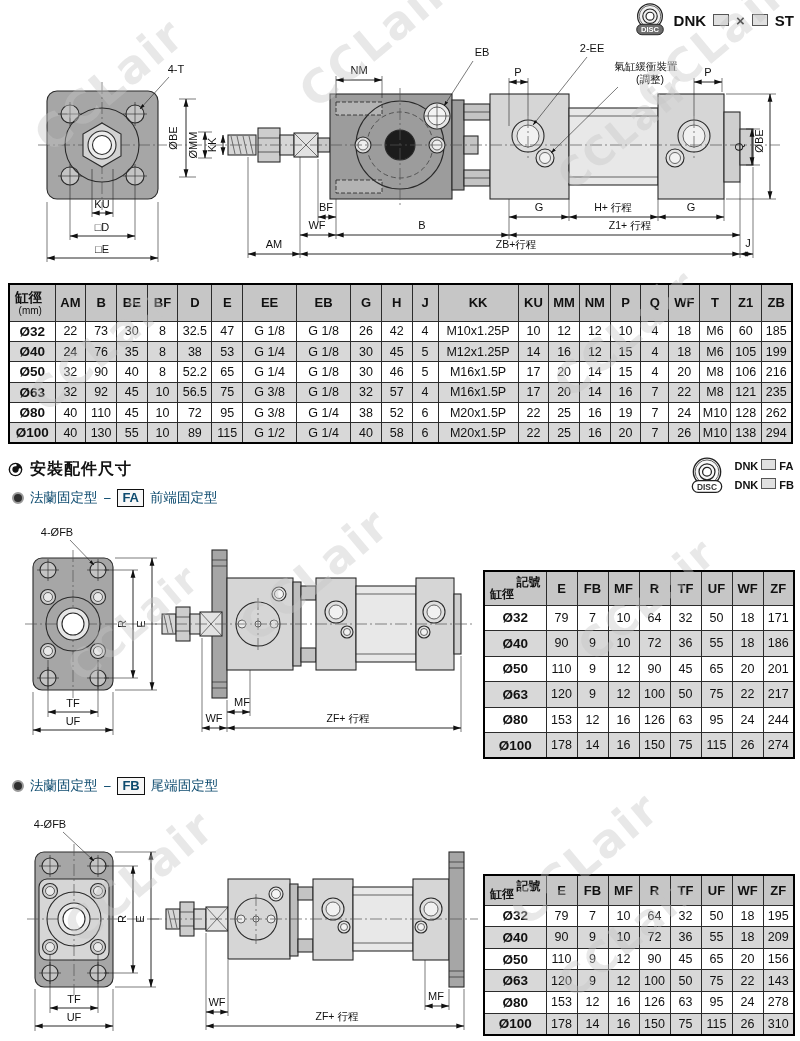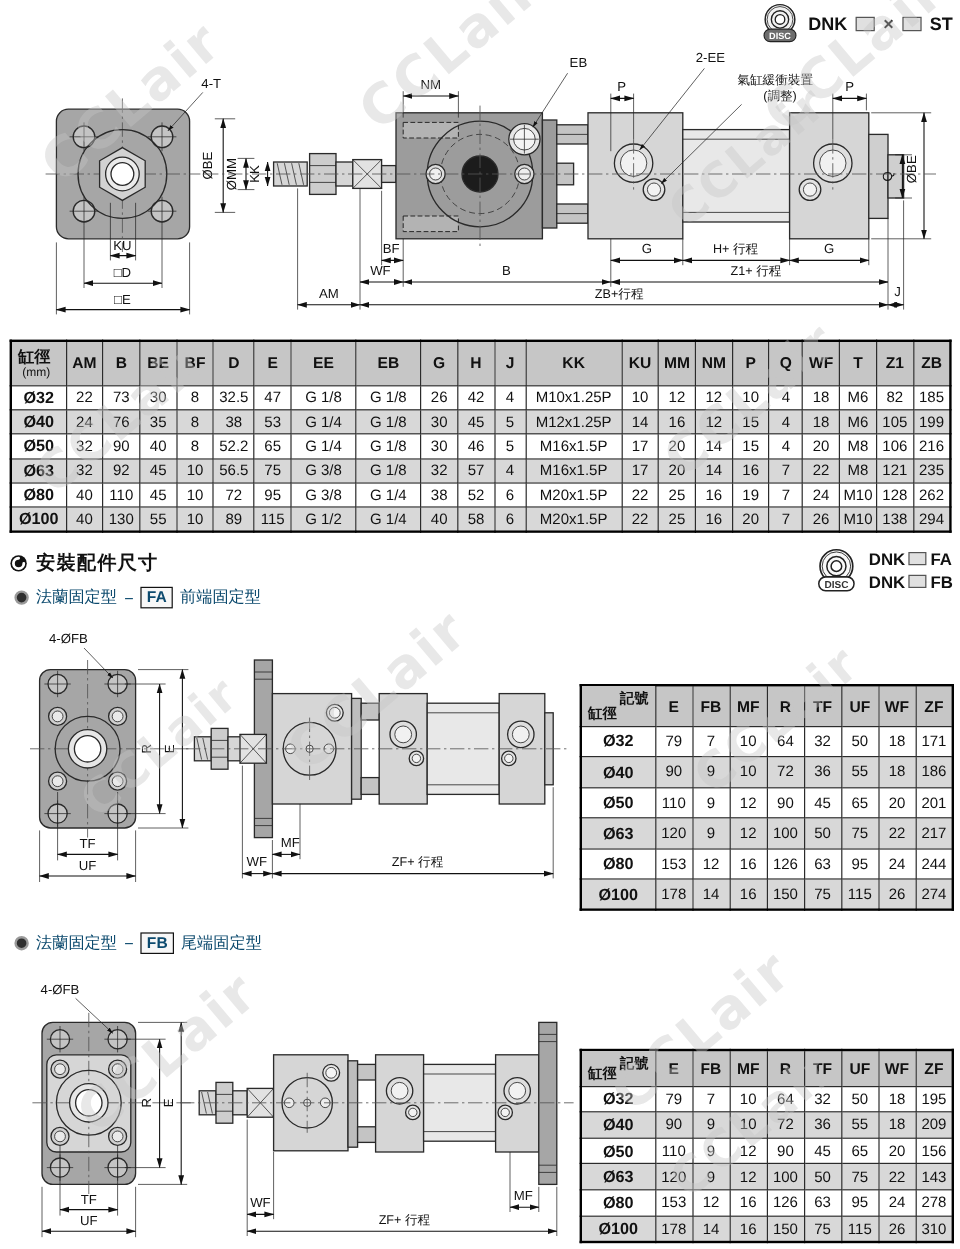--- a/index.html
+++ b/index.html
@@ -11,21 +11,21 @@
   .title-row{display:flex;align-items:center;gap:7px;font-size:18px;font-weight:bold;letter-spacing:1px;}
   .sec-title{display:flex;align-items:center;gap:7px;font-size:16px;font-weight:bold;letter-spacing:1px;}
   .sub-heading{display:flex;align-items:center;gap:6px;font-size:13.5px;color:#0c4a6e;}
   .sub-bullet{width:8px;height:8px;border-radius:50%;background:#2f2f2f;border:2px solid #9a9a9a;display:inline-block;}
   .code-badge{border:1.6px solid #111;padding:0 4px;font-weight:bold;background:#f7f7f7;font-size:13px;line-height:16px;}
 
   
   .model-badge{display:flex;align-items:center;gap:5px;font-weight:bold;font-size:15px;}
   .model-badge .ph-box{display:inline-block;width:14px;height:10px;background:#e0e0e0;border:1px solid #555;margin:0 2px;}
   .badge2{display:flex;align-items:center;gap:6px;}
-  .badge2 .rows{display:flex;flex-direction:column;line-height:19px;font-weight:bold;font-size:14px;}
+  .badge2 .rows{display:flex;flex-direction:column;line-height:19px;font-weight:bold;font-size:11px;}
   .badge2 .ph-box{display:inline-block;width:13px;height:9px;background:#e0e0e0;border:1px solid #555;margin:0 3px;}
 
   
   .tbl-wrap{position:absolute;}
   table.dim-table{border-collapse:collapse;table-layout:fixed;width:100%;height:100%;border:2px solid #000;}
   .dim-table th,.dim-table td{border:1px solid #2b2b2b;text-align:center;vertical-align:middle;padding:0;
       font-size:12.5px;white-space:nowrap;overflow:hidden;}
   .dim-table thead th{background:#c6c6c6;font-weight:bold;font-size:13px;}
   .dim-table tbody tr:nth-child(odd){background:#ffffff;}
   .dim-table tbody tr:nth-child(even){background:#d8d8d8;}
@@ -340,21 +340,21 @@
             <td>42</td>
             <td>4</td>
             <td>M10x1.25P</td>
             <td>10</td>
             <td>12</td>
             <td>12</td>
             <td>10</td>
             <td>4</td>
             <td>18</td>
             <td>M6</td>
-            <td>82</td>
+            <td>60</td>
             <td>185</td>
           </tr>
           <tr>
             <th>Ø40</th>
             <td>24</td>
             <td>76</td>
             <td>35</td>
             <td>8</td>
             <td>38</td>
             <td>53</td>

